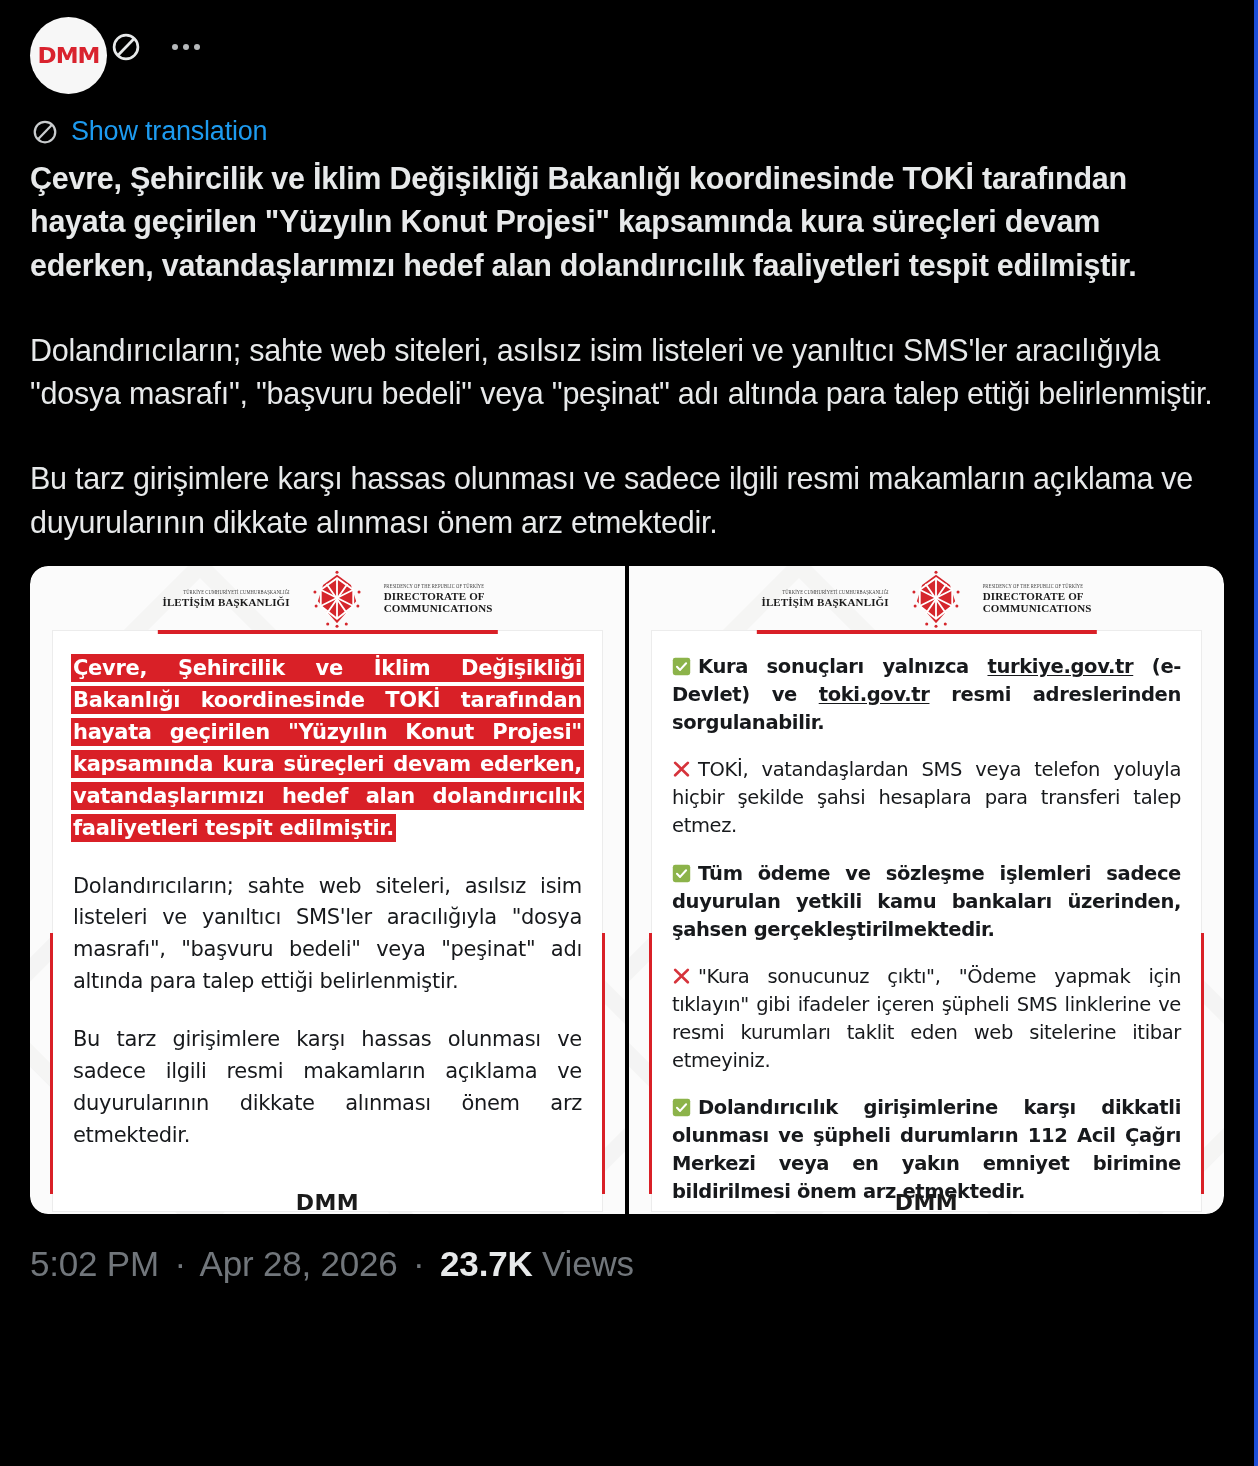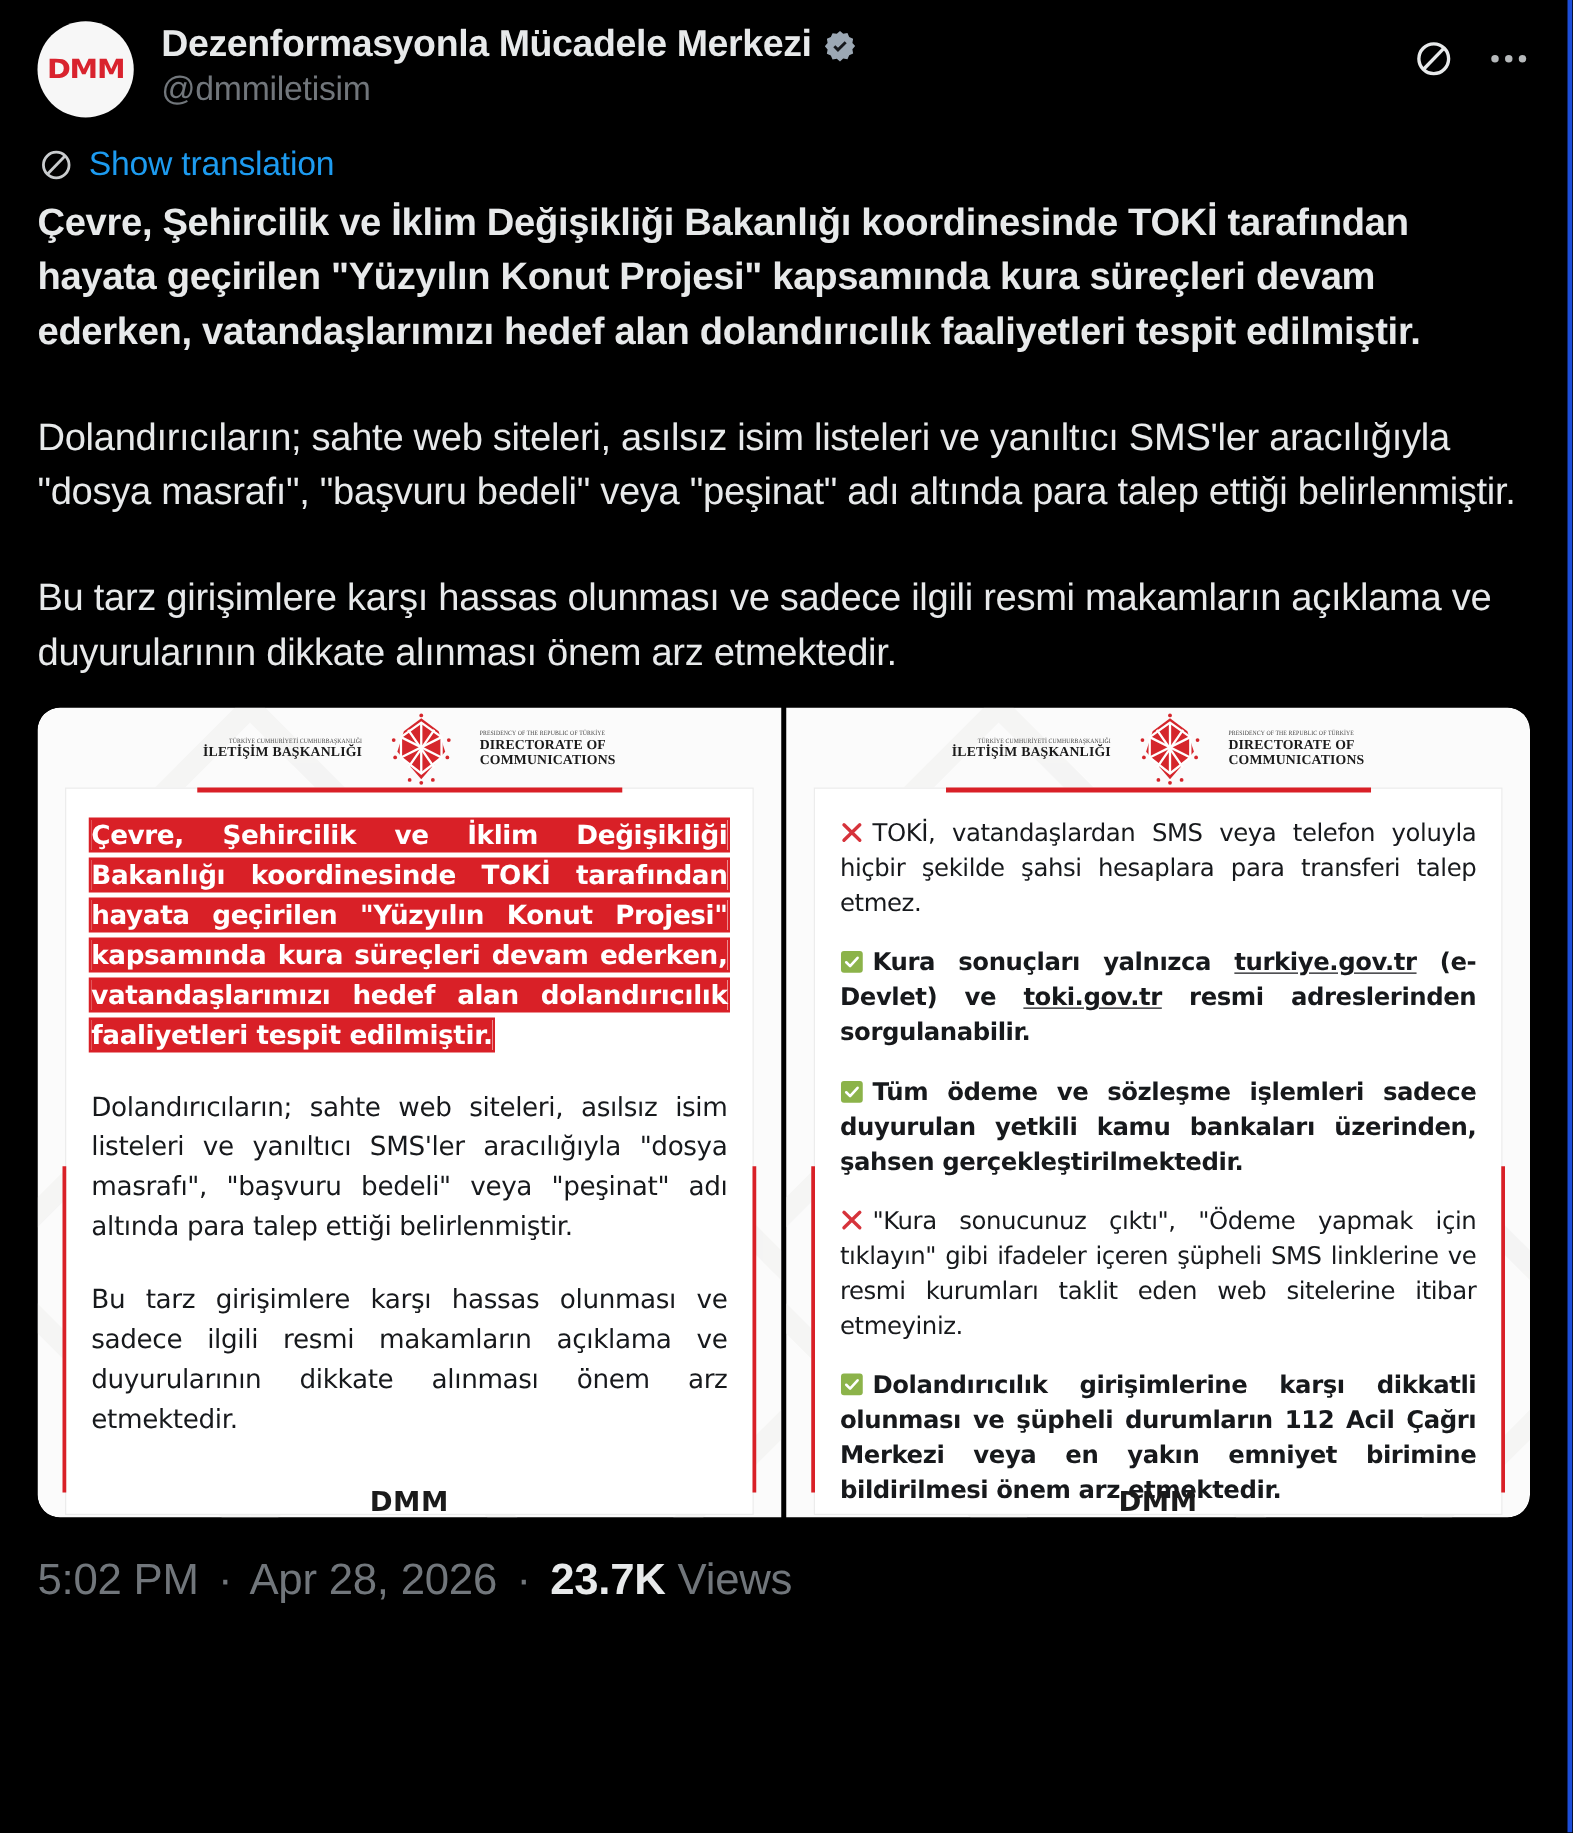--- a/index.html
+++ b/index.html
@@ -301,30 +301,20 @@
 </head>
 <body>
 
 <div class="post">
 
   <div class="post-header">
     <div class="avatar">
       <span class="avatar-text">DMM</span>
     </div>
 
-    <div class="identity">
-      <div class="name-row">
-        <span class="display-name">Dezenformasyonla Mücadele Merkezi</span>
-        <svg class="verified-badge" viewBox="0 0 24 24">
-          <path fill="#9ca8b4" d="M12 1.5l2.2 1.9 2.9-.5 1.2 2.7 2.7 1.2-.5 2.9 1.9 2.2-1.9 2.2.5 2.9-2.7 1.2-1.2 2.7-2.9-.5L12 22.5l-2.2-1.9-2.9.5-1.2-2.7-2.7-1.2.5-2.9L1.6 12l1.9-2.2-.5-2.9 2.7-1.2 1.2-2.7 2.9.5L12 1.5z"></path>
-          <path fill="#16181c" d="M10.6 15.9l-3.2-3.2 1.4-1.4 1.8 1.8 4.6-4.6 1.4 1.4-6 6z"></path>
-        </svg>
-      </div>
-      <div class="handle">@dmmiletisim</div>
-    </div>
 
     <div class="header-actions">
       <div class="icon-btn grok-icon">
         <svg width="34" height="34" viewBox="0 0 24 24" fill="none">
           <circle cx="12" cy="12" r="8.4" stroke="#e7e9ea" stroke-width="1.9"></circle>
           <line x1="6.4" y1="17.8" x2="17.8" y2="6.0" stroke="#e7e9ea" stroke-width="1.9"></line>
         </svg>
       </div>
       <div class="icon-btn">
         <div class="more-dots">
@@ -447,27 +437,27 @@
           <div class="doc-head-big">DIRECTORATE OF</div>
           <div class="doc-head-big">COMMUNICATIONS</div>
         </div>
       </div>
 
       <div class="doc-sheet">
         <div class="sheet-rule"></div>
         <div class="sheet-side-l"></div>
         <div class="sheet-side-r"></div>
         <div class="doc-content" id="bullet-list">
-            <p class="bullet"><svg class="mark" viewBox="0 0 24 24">
-                <path d="M4 3.6 L20 19.2 M20 3.6 L4 19.2" stroke="#d6333b" stroke-width="3.4" stroke-linecap="round"></path>
-              </svg>TOKİ, vatandaşlardan SMS veya telefon yoluyla hiçbir şekilde şahsi hesaplara para transferi talep etmez.</p>
             <p class="bullet strong"><svg class="mark" viewBox="0 0 24 24">
                 <rect x="1" y="1" width="22" height="22" rx="3" fill="#8cb34a"></rect>
                 <path d="M6.3 12.4l3.9 3.9 7.6-8.4" stroke="#ffffff" stroke-width="2.6" fill="none" stroke-linecap="round" stroke-linejoin="round"></path>
               </svg>Kura sonuçları yalnızca <u>turkiye.gov.tr</u> (e-Devlet) ve <u>toki.gov.tr</u> resmi adreslerinden sorgulanabilir.</p>
+            <p class="bullet"><svg class="mark" viewBox="0 0 24 24">
+                <path d="M4 3.6 L20 19.2 M20 3.6 L4 19.2" stroke="#d6333b" stroke-width="3.4" stroke-linecap="round"></path>
+              </svg>TOKİ, vatandaşlardan SMS veya telefon yoluyla hiçbir şekilde şahsi hesaplara para transferi talep etmez.</p>
             <p class="bullet strong"><svg class="mark" viewBox="0 0 24 24">
                 <rect x="1" y="1" width="22" height="22" rx="3" fill="#8cb34a"></rect>
                 <path d="M6.3 12.4l3.9 3.9 7.6-8.4" stroke="#ffffff" stroke-width="2.6" fill="none" stroke-linecap="round" stroke-linejoin="round"></path>
               </svg>Tüm ödeme ve sözleşme işlemleri sadece duyurulan yetkili kamu bankaları üzerinden, şahsen gerçekleştirilmektedir.</p>
             <p class="bullet"><svg class="mark" viewBox="0 0 24 24">
                 <path d="M4 3.6 L20 19.2 M20 3.6 L4 19.2" stroke="#d6333b" stroke-width="3.4" stroke-linecap="round"></path>
               </svg>"Kura sonucunuz çıktı", "Ödeme yapmak için tıklayın" gibi ifadeler içeren şüpheli SMS linklerine ve resmi kurumları taklit eden web sitelerine itibar etmeyiniz.</p>
             <p class="bullet strong"><svg class="mark" viewBox="0 0 24 24">
                 <rect x="1" y="1" width="22" height="22" rx="3" fill="#8cb34a"></rect>
                 <path d="M6.3 12.4l3.9 3.9 7.6-8.4" stroke="#ffffff" stroke-width="2.6" fill="none" stroke-linecap="round" stroke-linejoin="round"></path>

